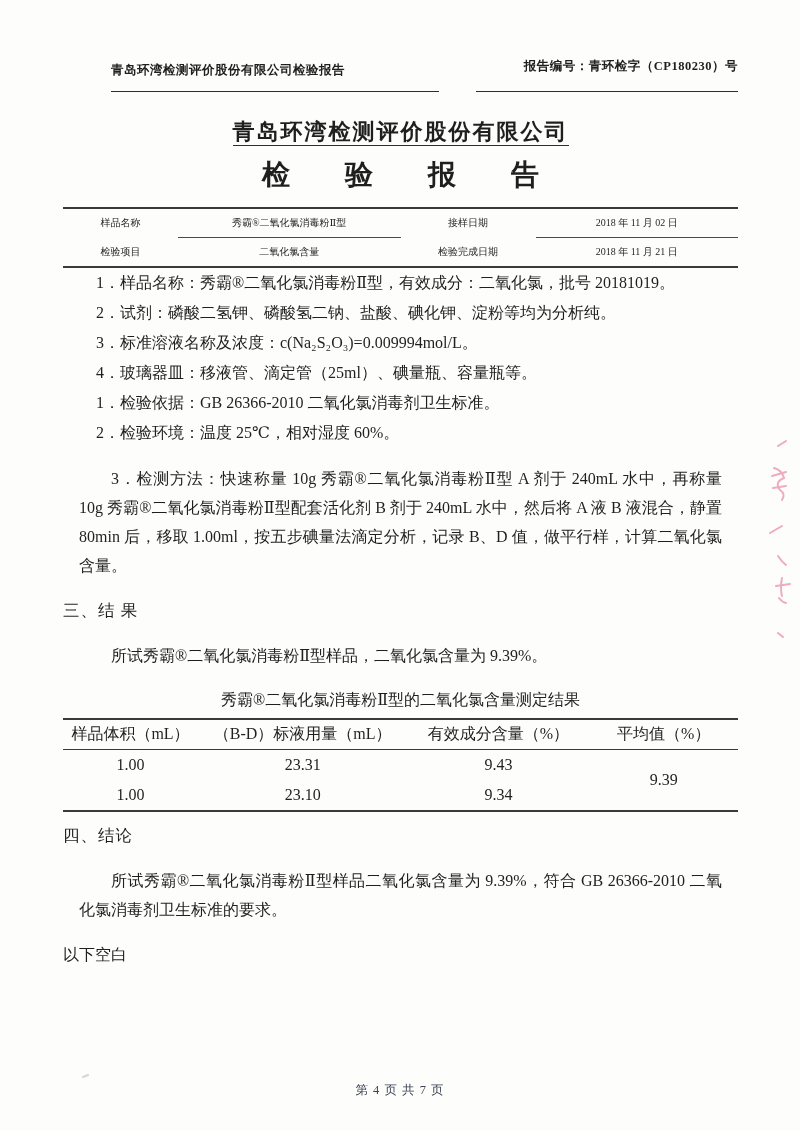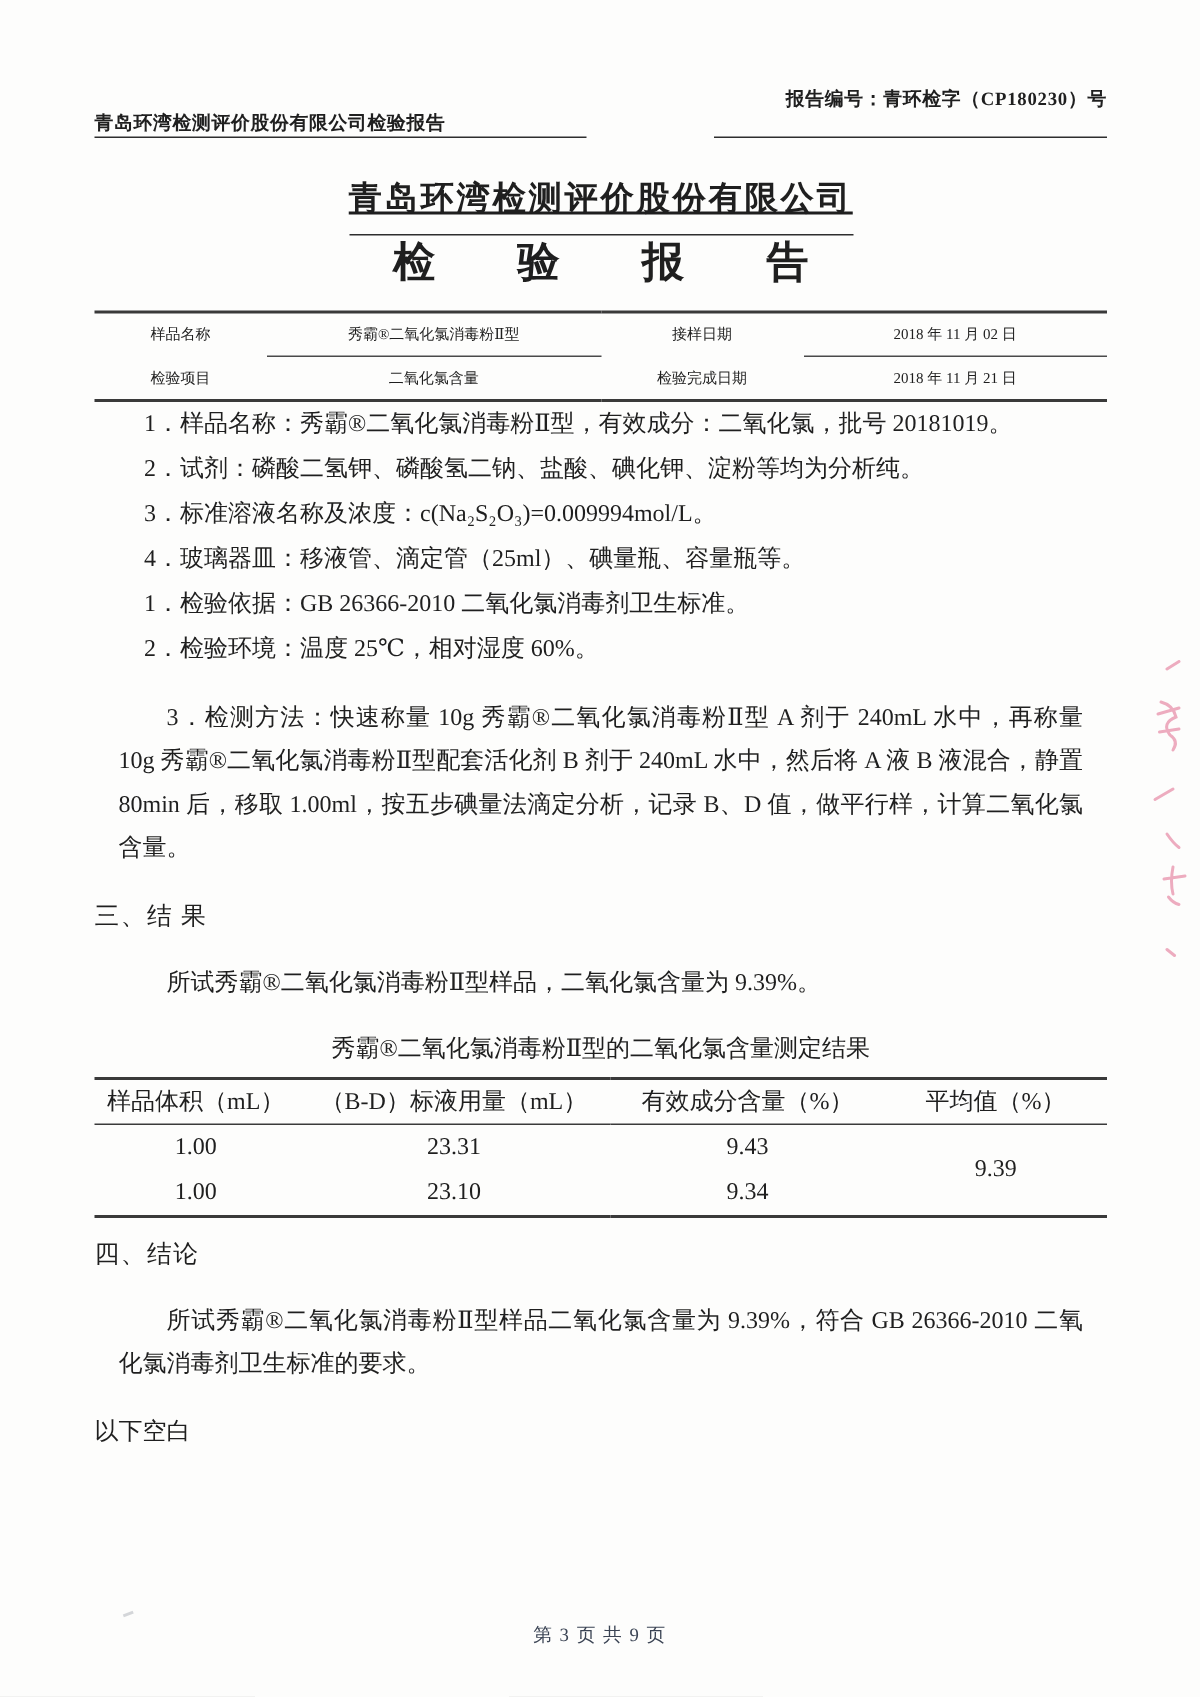--- a/index.html
+++ b/index.html
@@ -23,41 +23,41 @@
     margin-top:58px;
     display:flex;
     justify-content:space-between;
     align-items:flex-end;
     font-size:12.5px;
     font-weight:600;
     letter-spacing:.5px;
   }
   .hdr-left{
     border-bottom:1.5px solid #2e2e2e;
-    padding-bottom:0;
+    padding-bottom:12px;
     width:328px;
+    margin-left:48px;
   }
   .hdr-right{
     border-bottom:1.5px solid #2e2e2e;
     padding-bottom:16px;
     width:262px;
     text-align:right;
   }
   
   .company-name{
     margin-top:25px;
     text-align:center;
     font-size:22px;
     font-weight:bold;
     letter-spacing:2px;
   }
   .company-name span{
     border-bottom:1.8px solid #2e2e2e;
-    padding-bottom:12px;
-    text-decoration:underline;
+    padding-bottom:1px;
   }
   .report-title{
     margin-top:9px;
     text-align:center;
     font-size:28px;
     font-weight:bold;
     letter-spacing:24px;
     text-indent:24px;
   }
   
@@ -242,14 +242,14 @@
       <path d="M26 40 q8 2 10 10 q-10 4 -4 12 q6 4 2 10 M24 48 l14 -4 M25 60 l13 -2"></path>
       <path d="M22 105 l12 -7"></path>
       <path d="M30 128 q4 6 8 9"></path>
       <path d="M34 150 q-2 10 0 18 M28 158 l14 -2 M31 170 q3 4 7 5"></path>
       <path d="M30 205 l5 4"></path>
     </g>
   </svg>
 
   <div class="scan-artifact"></div>
 
-  <div class="doc-footer">第 3 页  共 9 页</div>
+  <div class="doc-footer">第 4 页  共 7 页</div>
 </div>
 
 </body></html>

